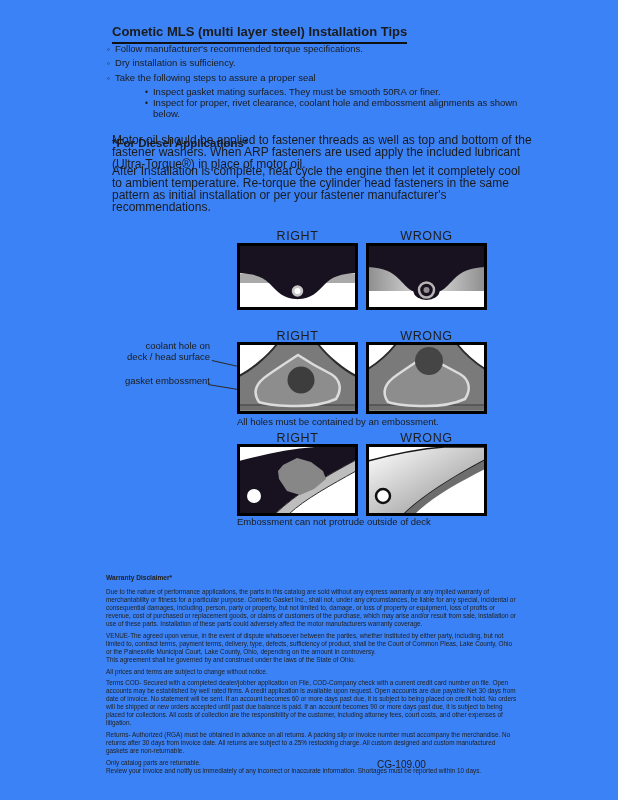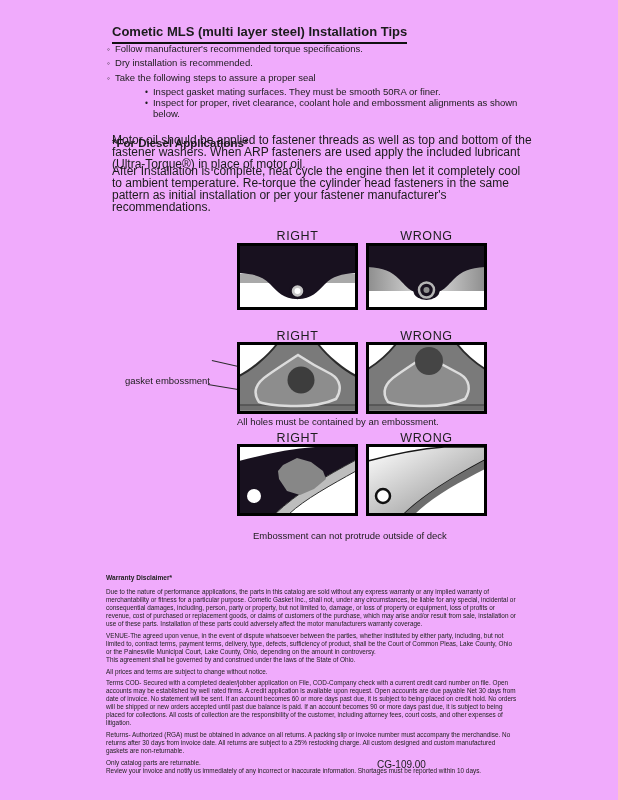--- a/index.html
+++ b/index.html
@@ -1,17 +1,17 @@
 <!DOCTYPE html>
 <html><head>
 <meta charset="utf-8">
 <style>
   html,body{margin:0;padding:0;background:#ffffff;}
   .page{
-    position:relative;width:618px;height:800px;background:#f0abfc;overflow:hidden;
+    position:relative;width:618px;height:800px;background:#3b82f6;overflow:hidden;
     font-family:"Liberation Sans", sans-serif;color:#1b1b1b;
   }
   .abs{position:absolute;}
   .doc-title{
     left:112px;top:24px;font-size:13px;font-weight:bold;
     border-bottom:2px solid #111;padding-bottom:3px;display:inline-block;
   }
   .tips{left:107px;top:44px;width:424px;font-size:9.5px;line-height:10.6px;}
   .tip-row{display:flex;gap:5px;margin-bottom:3.8px;}
   .tip-row.sub{margin-left:38px;margin-bottom:0.4px;}
@@ -37,21 +37,21 @@
 
   <div class="abs doc-title">Cometic MLS (multi layer steel) Installation Tips</div>
 
   <div class="abs tips">
     <div class="tip-row">
       <span class="bullet">◦</span>
       <span>Follow manufacturer's recommended torque specifications.</span>
     </div>
     <div class="tip-row">
       <span class="bullet">◦</span>
-      <span>Dry installation is recommended.</span>
+      <span>Dry installation is sufficiency.</span>
     </div>
     <div class="tip-row">
       <span class="bullet">◦</span>
       <span>Take the following steps to assure a proper seal</span>
     </div>
     <div class="tip-row sub">
       <span class="bullet">•</span>
       <span>Inspect gasket mating surfaces.  They must be smooth 50RA or finer.</span>
     </div>
     <div class="tip-row sub">
@@ -92,20 +92,24 @@
       <ellipse cx="60.5" cy="48" rx="13" ry="9" fill="#18111f"></ellipse>
       <circle cx="60.5" cy="47" r="7.5" fill="#18111f" stroke="#b5b5b5" stroke-width="2.5"></circle>
       <circle cx="60.5" cy="47" r="3" fill="#8f8f8f"></circle>
       <rect x="1.5" y="1.5" width="118" height="64" fill="none" stroke="#000000" stroke-width="3"></rect>
     </svg>
   </div>
 
   <div class="abs fig-label" style="left:237px;top:329px;">RIGHT</div>
   <div class="abs fig-label" style="left:366px;top:329px;">WRONG</div>
 
+  <div class="abs side-label" style="left:105px;top:340px;">
+    <span style="display:block;">coolant hole on</span>
+    <span style="display:block;">deck / head surface</span>
+  </div>
   <div class="abs side-label" style="left:105px;top:375px;">gasket embossment</div>
   <div class="abs pointer" style="left:212px;top:360px;width:86px;transform:rotate(12.7deg);"></div>
   <div class="abs pointer" style="left:208px;top:384px;width:53px;transform:rotate(9.5deg);"></div>
 
   <div class="abs figbox" style="left:237px;top:342px;">
     <svg viewBox="0 0 121 72" preserveAspectRatio="none">
       <rect x="0" y="0" width="121" height="72" fill="#7a7a7a"></rect>
       <path d="M2,2 L40,2 C30,15 14,28 2,34 Z" fill="#ffffff"></path>
       <path d="M40,2 C30,15 14,28 2,34" fill="none" stroke="#2b2b2b" stroke-width="2"></path>
       <path d="M119,2 L81,2 C91,15 107,28 119,34 Z" fill="#ffffff"></path>
@@ -156,21 +160,21 @@
             <stop offset="1" stop-color="#8c8c8c"></stop>
         </linearGradient>
       </defs>
       <rect x="0" y="0" width="121" height="72" fill="#ffffff"></rect>
       <path d="M2,17 C28,10 52,5 78,3 L119,3 V16 C89,32 60,49 38,70 L2,70 Z" fill="url(#g3w)" stroke="#161616" stroke-width="1.5"></path>
       <path d="M38,70 C60,49 89,32 119,16 L119,25 C92,39 66,53 49,70 Z" fill="#6d6d6d"></path>
       <circle cx="17" cy="52" r="7" fill="#ffffff" stroke="#111111" stroke-width="2.5"></circle>
       <rect x="1.5" y="1.5" width="118" height="69" fill="none" stroke="#000000" stroke-width="3"></rect>
     </svg>
   </div>
-  <div class="abs fig-caption" style="top:530px;margin-left:16px;">
+  <div class="abs fig-caption" style="top:516px;">
     <span style="display:block;">Embossment can not protrude outside of deck</span>
   </div>
 
   <div class="abs legal">
     <p class="legal-head">Warranty Disclaimer*</p>
     <p class="legal-p">Due to the nature of performance applications, the parts in this catalog are sold without any express warranty or any implied warranty of merchantability or fitness for a particular purpose.  Cometic Gasket Inc., shall not, under any circumstances, be liable for any special, incidental or consequential damages, including, person, party or property, but not limited to, damage, or loss of property or equipment, loss of profits or revenue, cost of purchased or replacement goods, or claims of customers of the purchase, which may arise and/or result from sale, installation or use of these parts.  Installation of these parts could adversely affect the motor manufacturers warranty coverage.</p>
     <p class="legal-p tight">VENUE-The agreed upon venue, in the event of dispute whatsoever between the parties, whether instituted by either party, including, but not limited to, contract terms, payment terms, delivery, type, defects, sufficiency of product, shall be the Court of Common Pleas, Lake County, Ohio or the Painesville Municipal Court, Lake County, Ohio, depending on the amount in controversy.</p>
     <p class="legal-p">This agreement shall be governed by and construed under the laws of the State of Ohio.</p>
     <p class="legal-p">All prices and terms are subject to change without notice.</p>
     <p class="legal-p">Terms COD- Secured with a completed dealer/jobber application on File, COD-Company check with a current credit card number on file.  Open accounts may be established by well rated firms.  A credit application is available upon request.  Open accounts are due payable Net 30 days from date of invoice.  No statement will be sent.  If an account becomes 60 or more days past due, it is subject to being placed on credit hold.  No orders will be shipped or new orders accepted until past due balance is paid.  If an account becomes 90 or more days past due, it is subject to being placed for collections.  All costs of collection are the responsibility of the customer, including attorney fees, court costs, and other expenses of litigation.</p>

